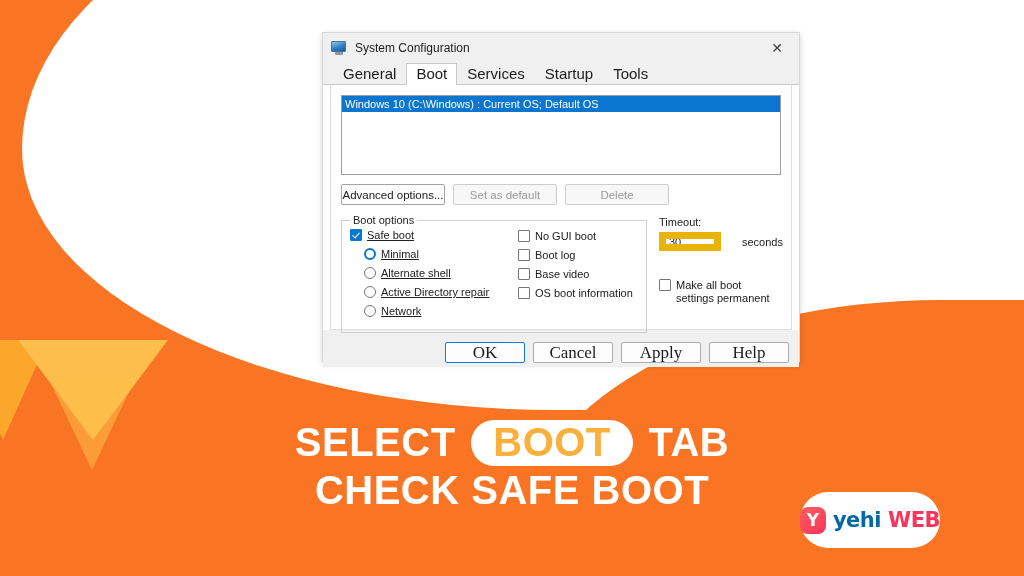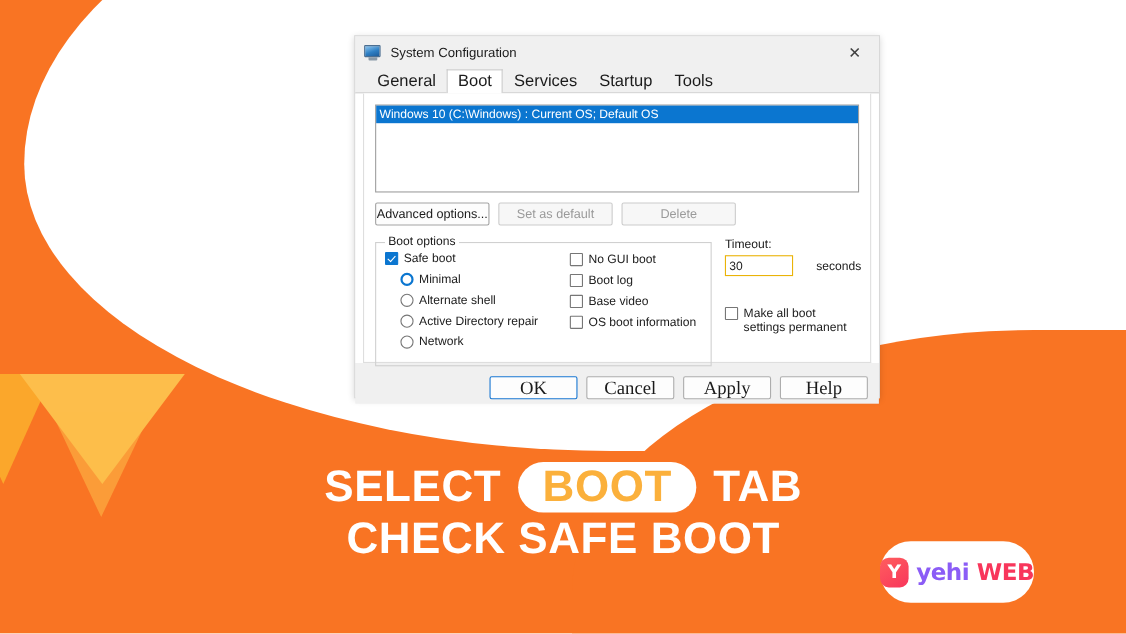--- a/index.html
+++ b/index.html
@@ -166,21 +166,21 @@
   fieldset.bootopts {
     border: 1px solid #D0D0D0;
     width: 303px;
     padding: 3px 8px 8px 8px;
     position: relative;
   }
   fieldset.bootopts legend {
     font-size: 11px; padding: 0 3px; color: #1B1B1B;
   }
   .opt-cols { display: flex; }
-  .col-l { width: 168px; }
+  .col-l { width: 168px; text-decoration: underline; }
   .col-r { width: 120px; padding-top: 1px; }
 
   .chk-row, .rad-row {
     display: flex; align-items: flex-start;
     margin-bottom: 6px;
     font-size: 11px;
     line-height: 13px;
     white-space: nowrap;
   }
   .rad-row { margin-left: 14px; }
@@ -212,21 +212,21 @@
     margin-right: 5px;
     position: relative;
   }
   .rad.on { border: 2px solid #0B76D0; }
 
   .right-col { width: 150px; padding-left: 12px; padding-top: 2px; }
   .timeout-label { font-size: 11px; margin-bottom: 4px; }
   .timeout-row { display: flex; align-items: center; }
   .timeout-input {
     width: 62px; height: 19px;
-    border: 1px solid #eab308;
+    border: 7px solid #eab308;
     background: #FFFFFF;
     font-size: 11px;
     font-family: "Liberation Sans", sans-serif;
     padding: 0 3px;
     color: #202020;
   }
   .secs { font-size: 11px; margin-left: 21px; }
   .permanent-row {
     display: flex; align-items: flex-start;
     margin-top: 28px; font-size: 11px; line-height: 13px;
@@ -291,21 +291,21 @@
     background: linear-gradient(145deg,#FF5E5E,#F8365B);
     border-radius: 8px;
     display: flex; align-items: center; justify-content: center;
   }
   .logo-mark .y {
     color: #FFFFFF; font-size: 17px; font-weight: bold;
     line-height: 17px;
     font-family: "DejaVu Sans", sans-serif;
   }
   .logo-yehi {
-    font-size: 21px; font-weight: bold; color: #8b5cf6;
+    font-size: 21px; font-weight: bold; color: #0369a1;
     font-family: "DejaVu Sans", sans-serif; letter-spacing: -0.5px;
   }
   .logo-web {
     font-size: 21px; font-weight: bold; color: #F8365B;
     font-family: "DejaVu Sans", sans-serif; letter-spacing: -0.5px;
   }
 </style>
 </head>
 <body>
 

